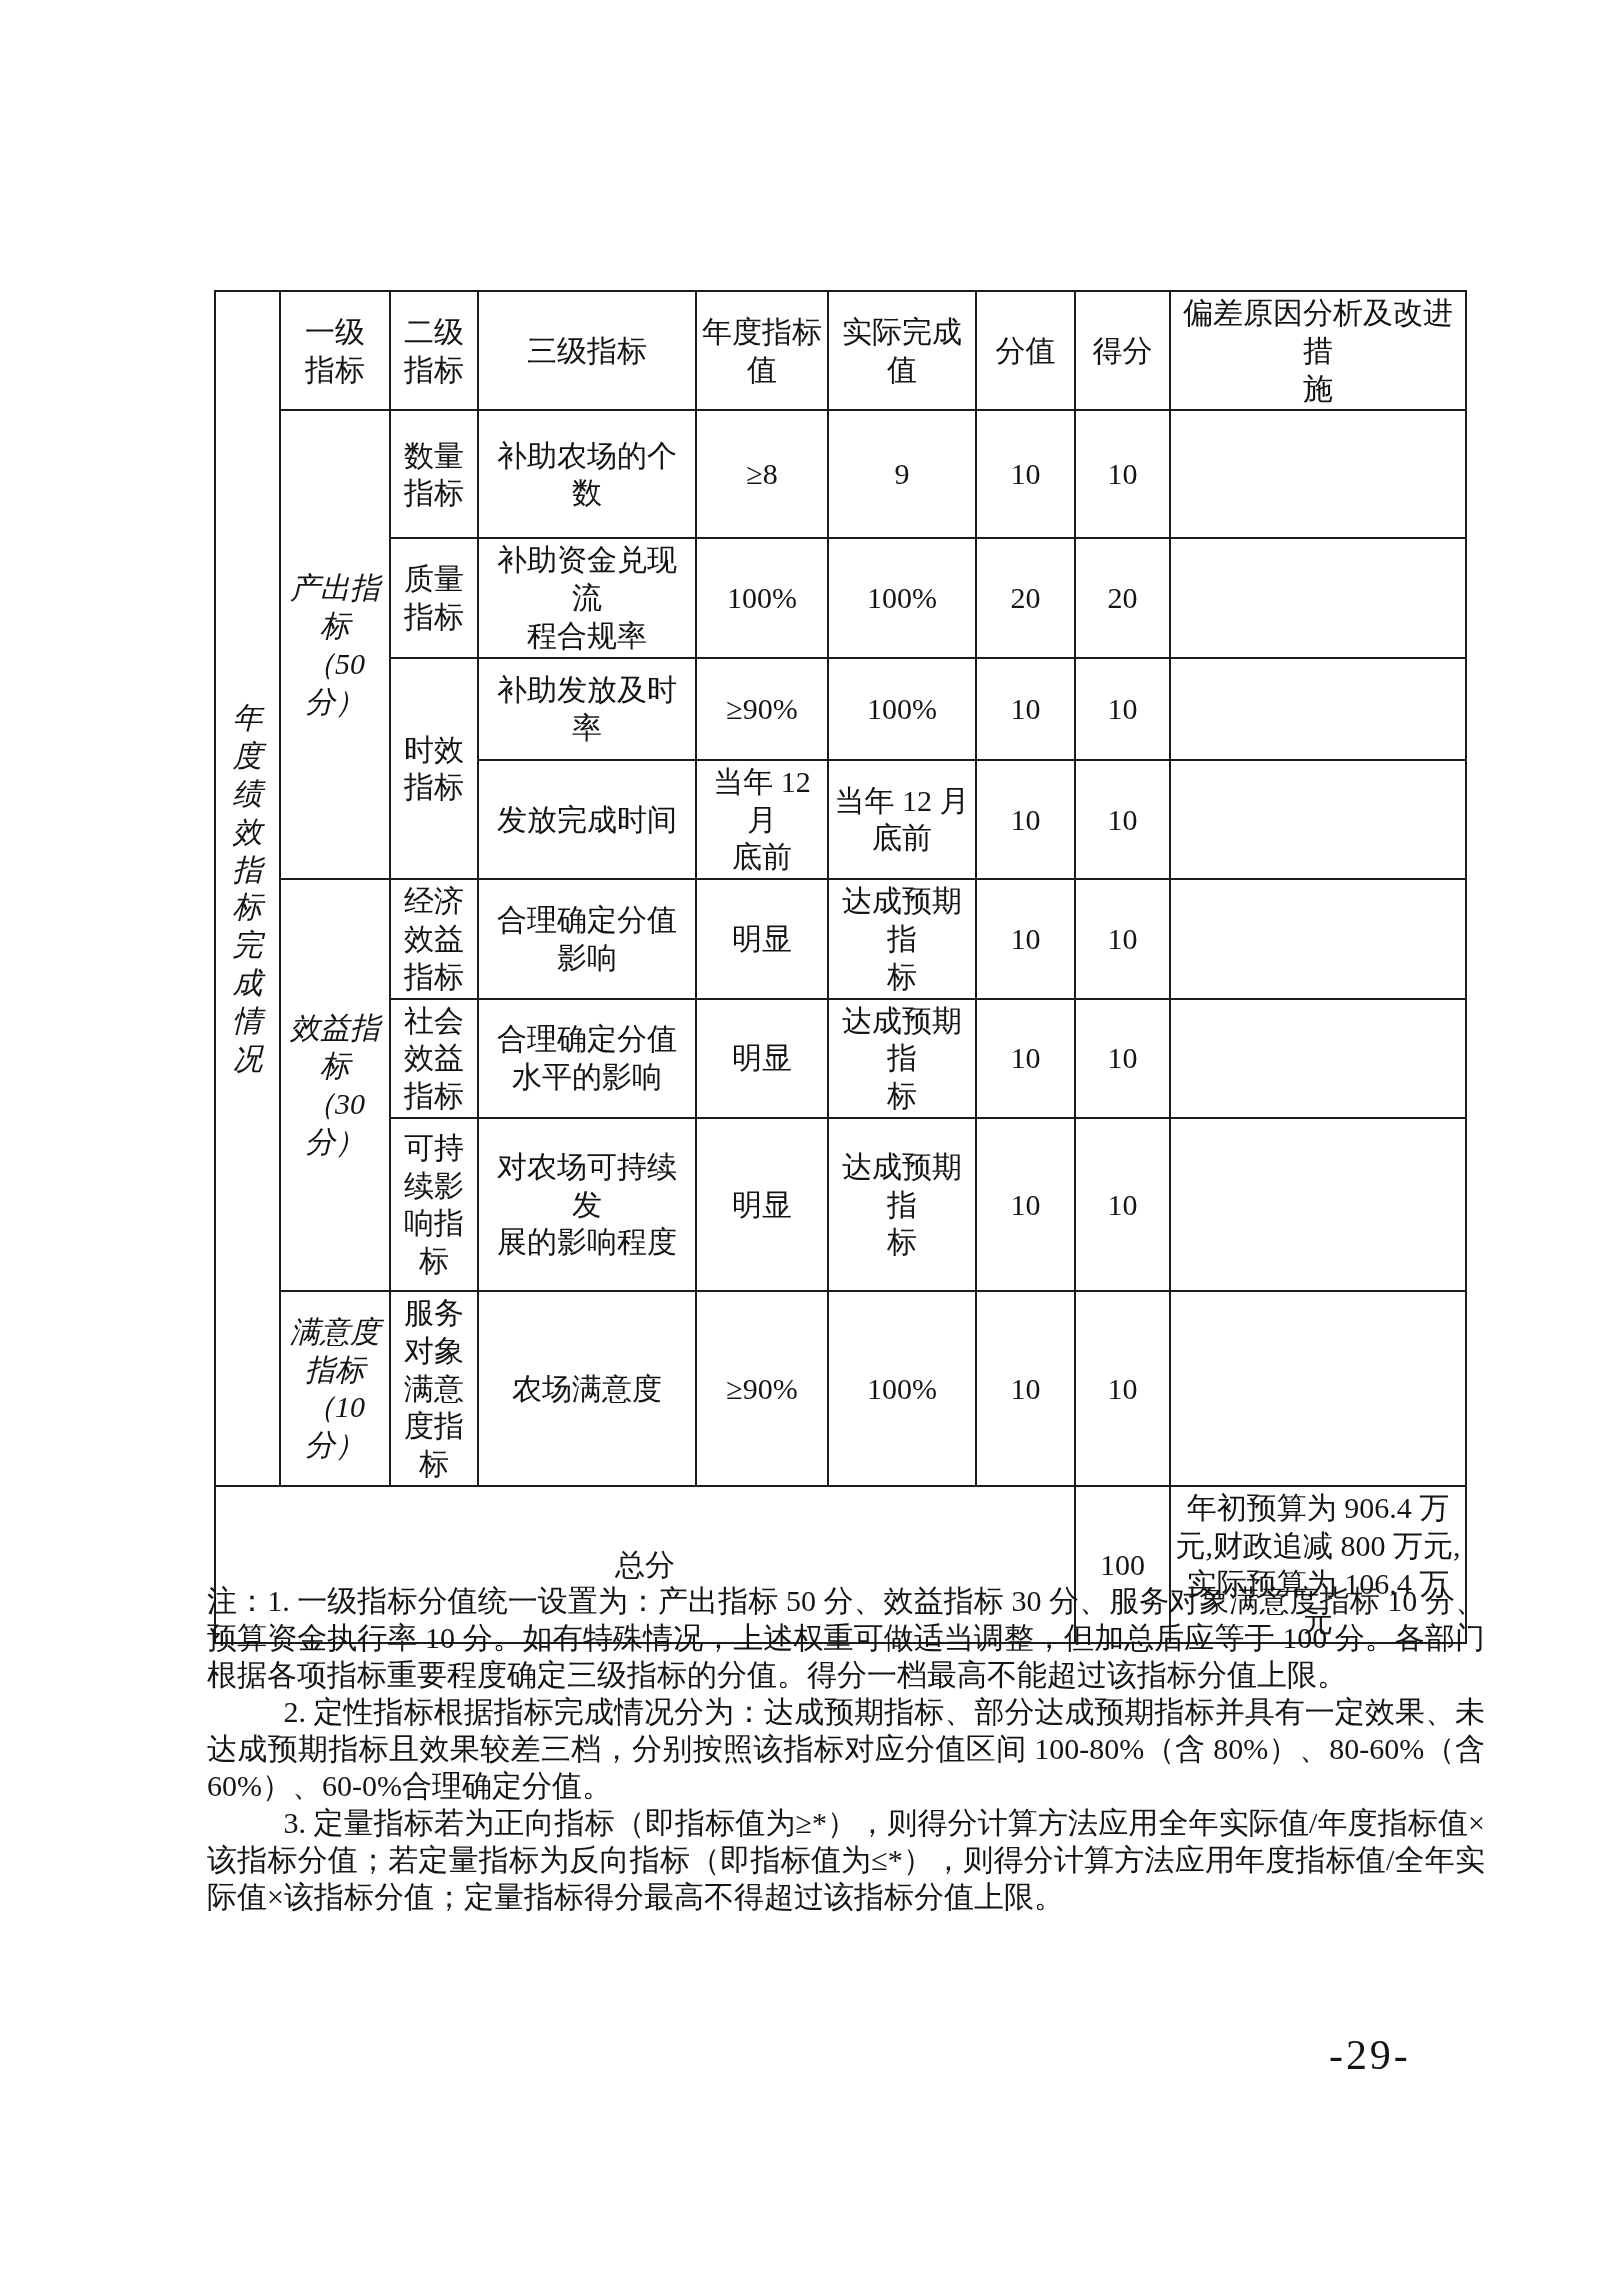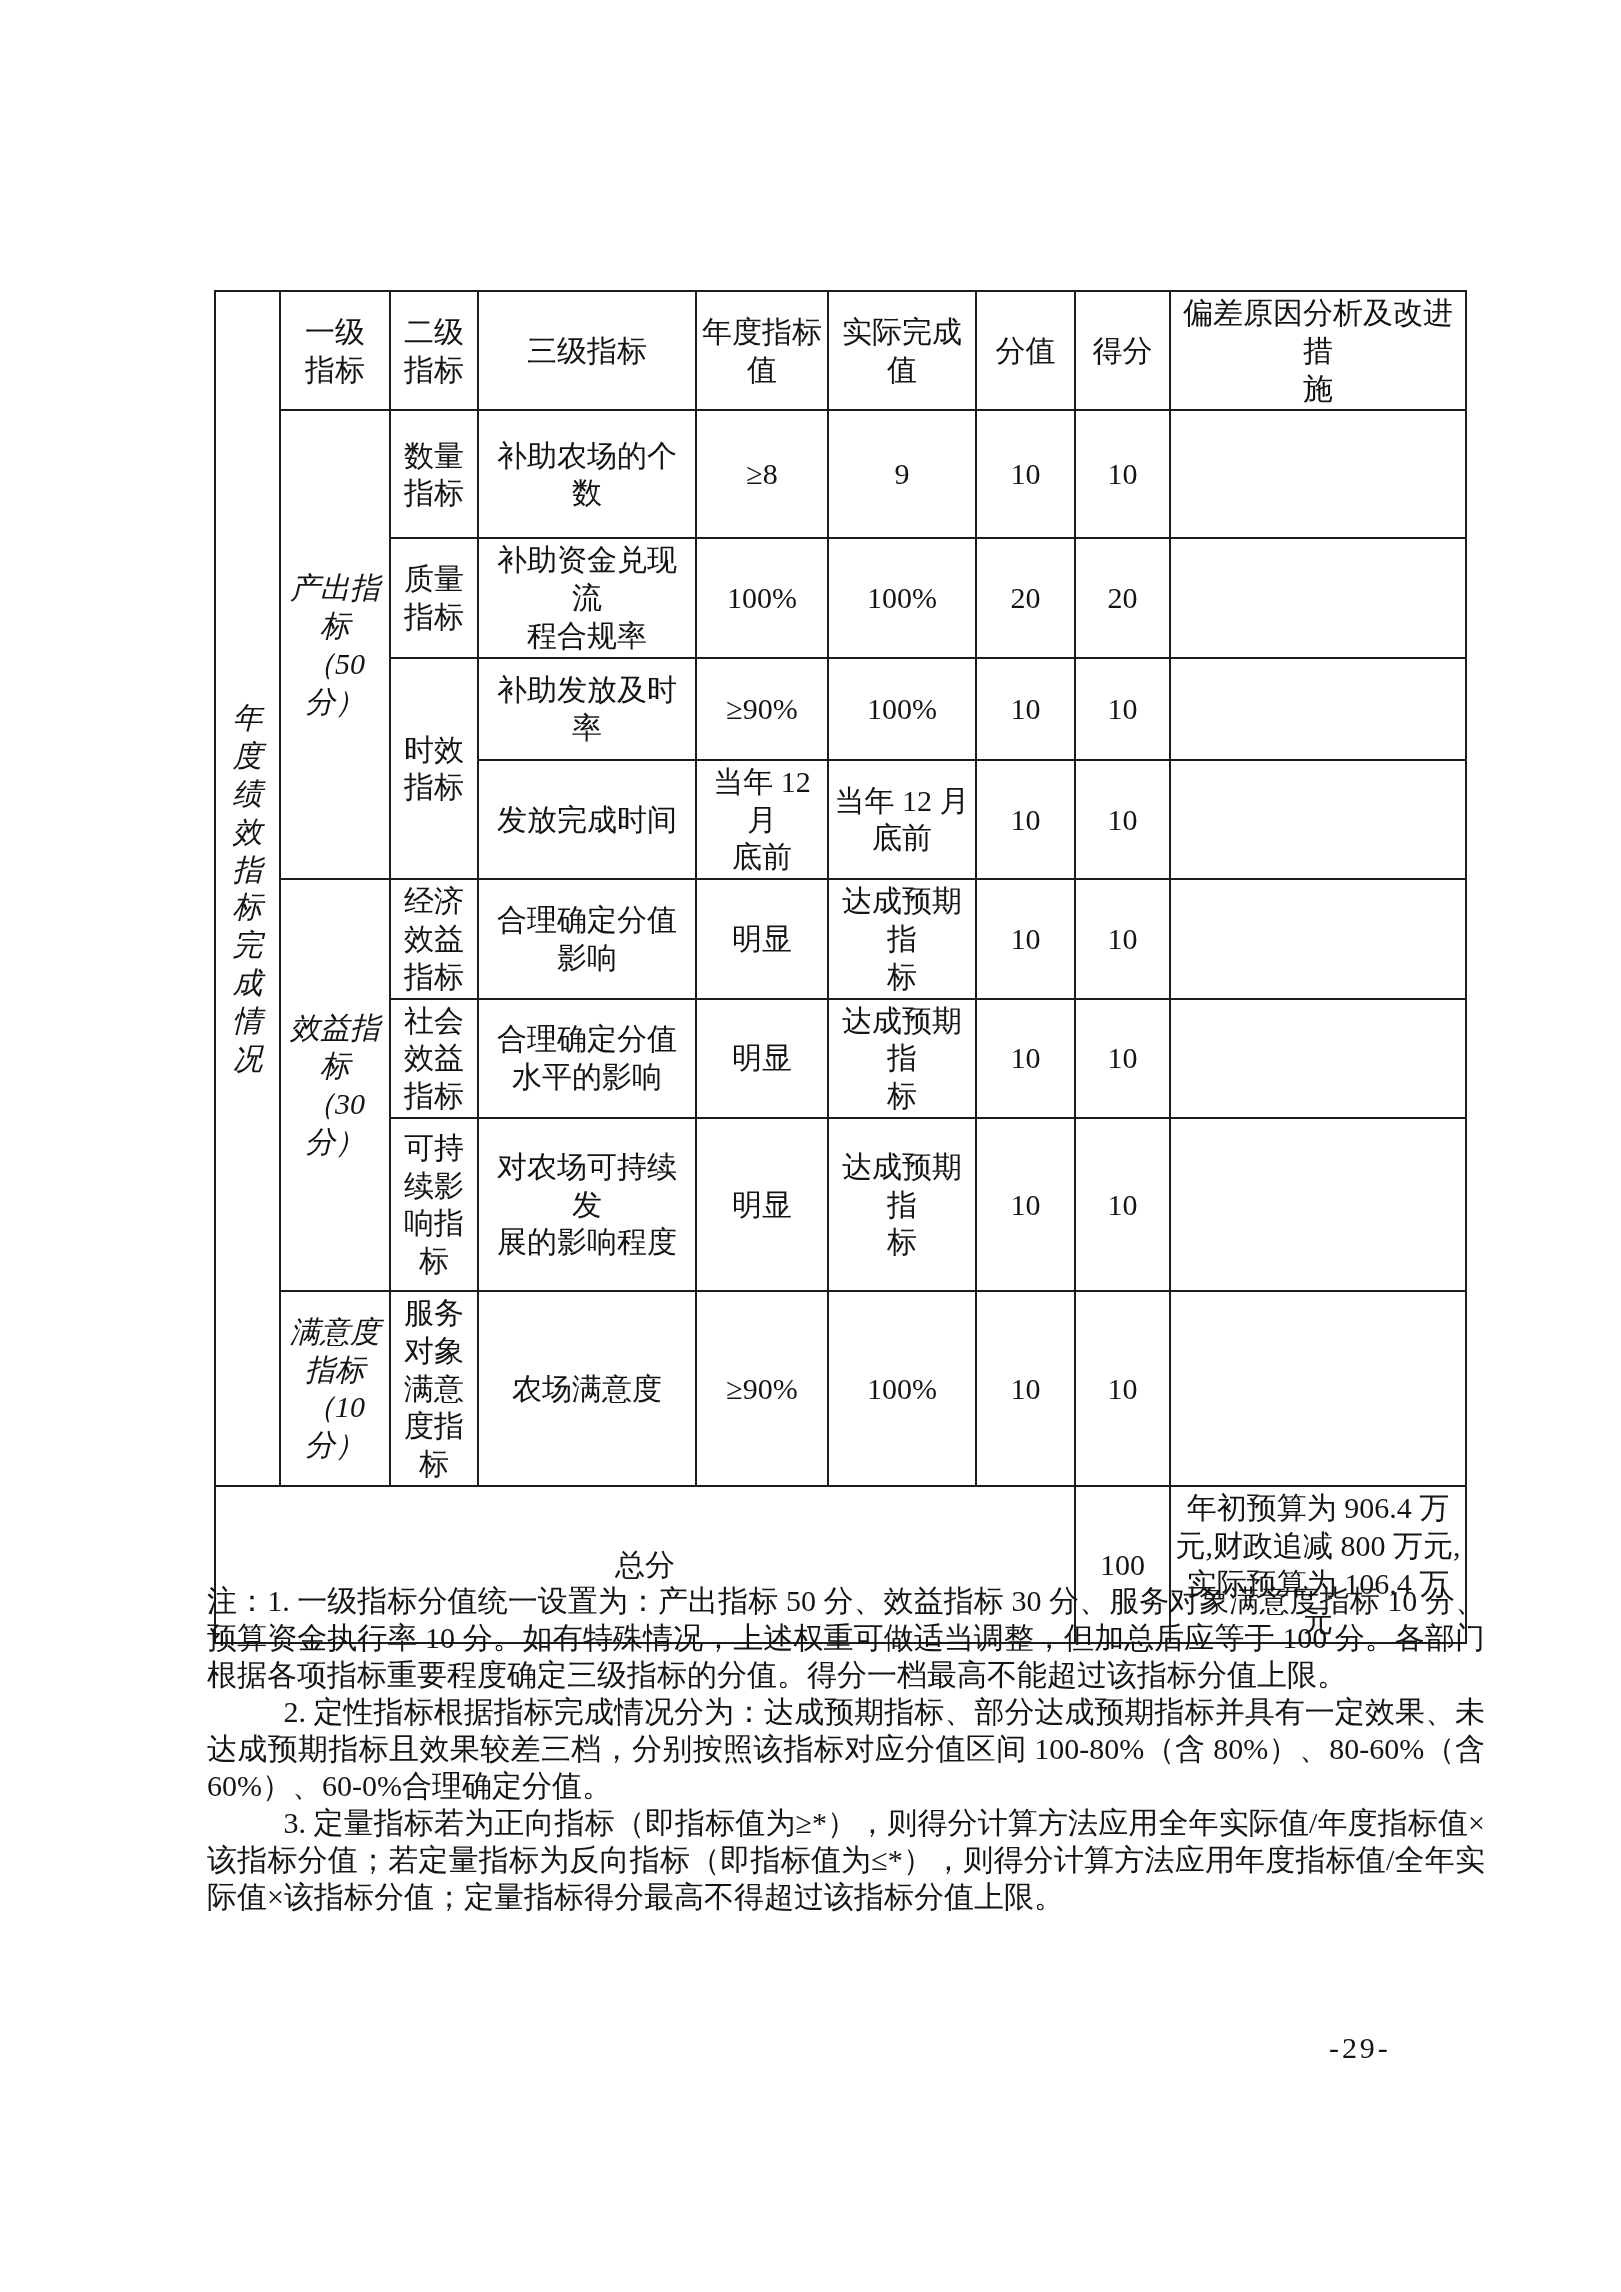--- a/index.html
+++ b/index.html
@@ -44,21 +44,21 @@
     font-size: 30px;
     line-height: 37px;
     text-align: justify;
   }
   .notes p { margin: 0; }
   .notes p.indent { text-indent: 2.55em; }
   
   .page-number {
     position: absolute;
     left: 1329px; top: 2031px;
-    font-size: 30px;
+    font-size: 42px;
     letter-spacing: 2.9px;
   }
 </style>
 </head>
 <body>
 
 <table class="perf">
   <colgroup>
     <col style="width:65px">
       <col style="width:110px">

